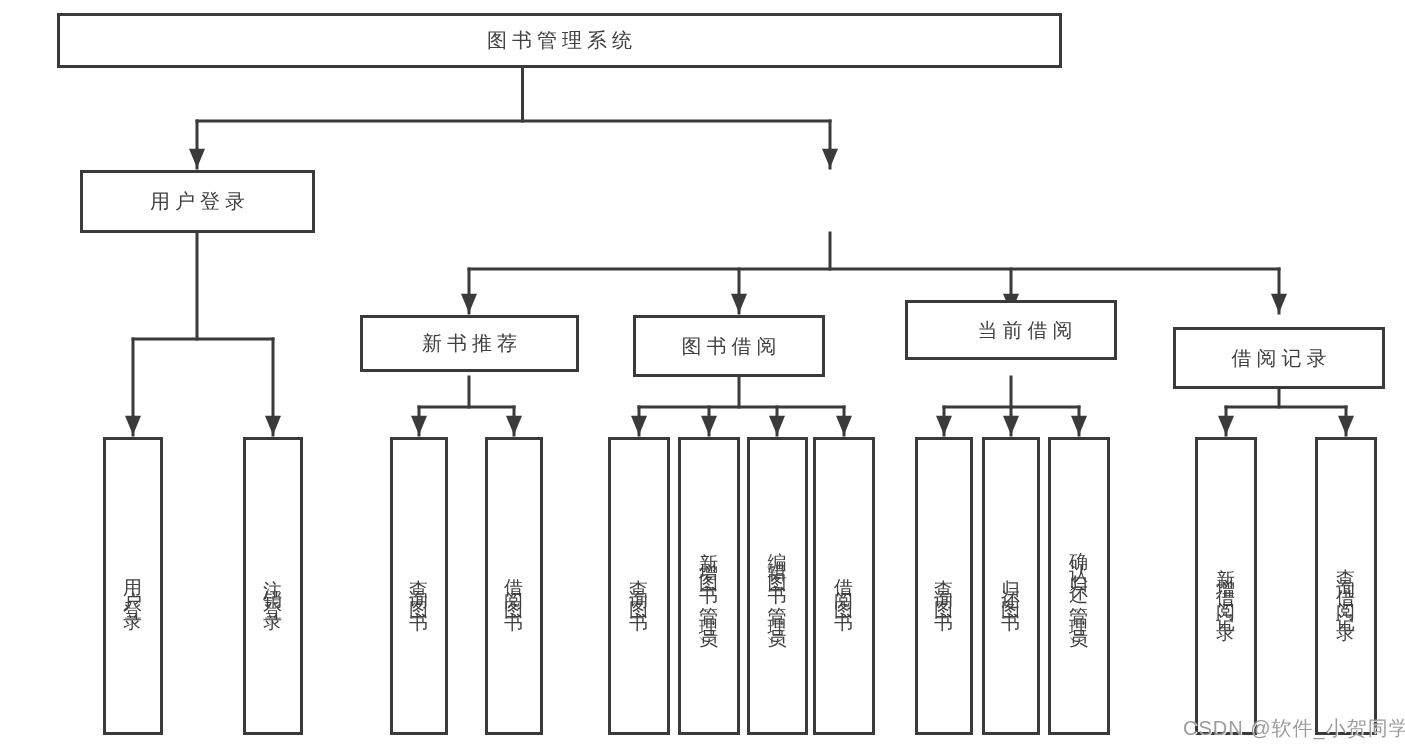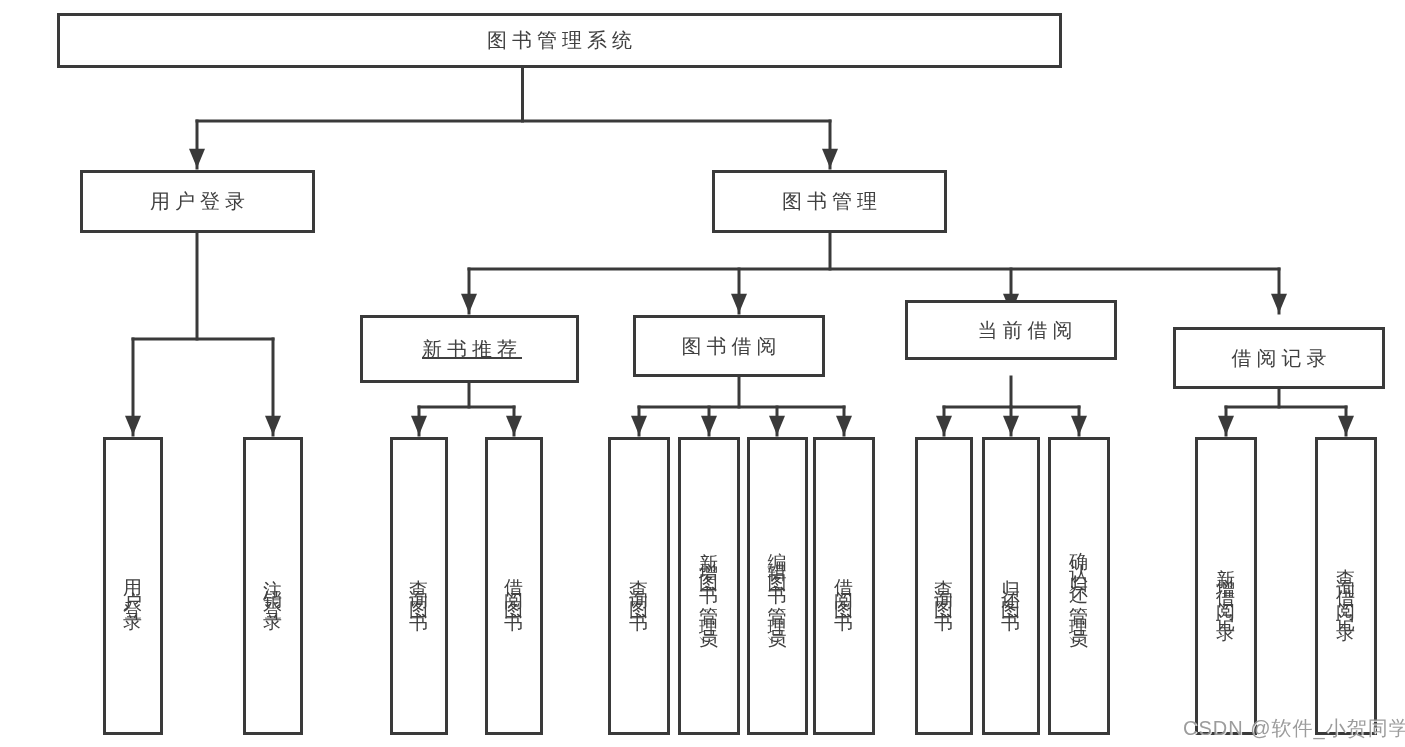--- a/index.html
+++ b/index.html
@@ -122,23 +122,22 @@
         <path d="M1226,407 H1346"></path>
         <path d="M1226,407 V435" marker-end="url(#arrowhead)"></path>
         <path d="M1346,407 V435" marker-end="url(#arrowhead)"></path>
       </g>
     </g>
   </svg>
 
   <div class="node box-h" style="left:20px; top:13px; width:1005px; height:55px;margin-left:37px;">图书管理系统</div>
 
   <div class="node box-h" style="left:80px; top:170px; width:235px; height:63px;">用户登录</div>
-  <div class="node box-h" style="left:712px; top:170px; width:235px; height:63px;">图书管理</div>
 
-  <div class="node box-h" style="left:360px; top:315px; width:219px; height:68px;text-decoration:underline;">新书推荐</div>
+  <div class="node box-h" style="left:360px; top:315px; width:219px; height:57px;">新书推荐</div>
   <div class="node box-h" style="left:633px; top:315px; width:192px; height:62px;">图书借阅</div>
   <div class="node box-h" style="left:905px; top:300px; width:212px; height:60px;padding-left:28px;">当前借阅</div>
   <div class="node box-h" style="left:1173px; top:315px; width:212px; height:62px;margin-top:12px;">借阅记录</div>
 
   <div class="node box-v" style="left:103px; top:437px; width:60px; height:298px;">用户登录</div>
   <div class="node box-v" style="left:243px; top:437px; width:60px; height:298px;">注销登录</div>
 
   <div class="node box-v" style="left:390px; top:437px; width:58px; height:298px;">查询图书</div>
   <div class="node box-v" style="left:485px; top:437px; width:58px; height:298px;">借阅图书</div>
 

